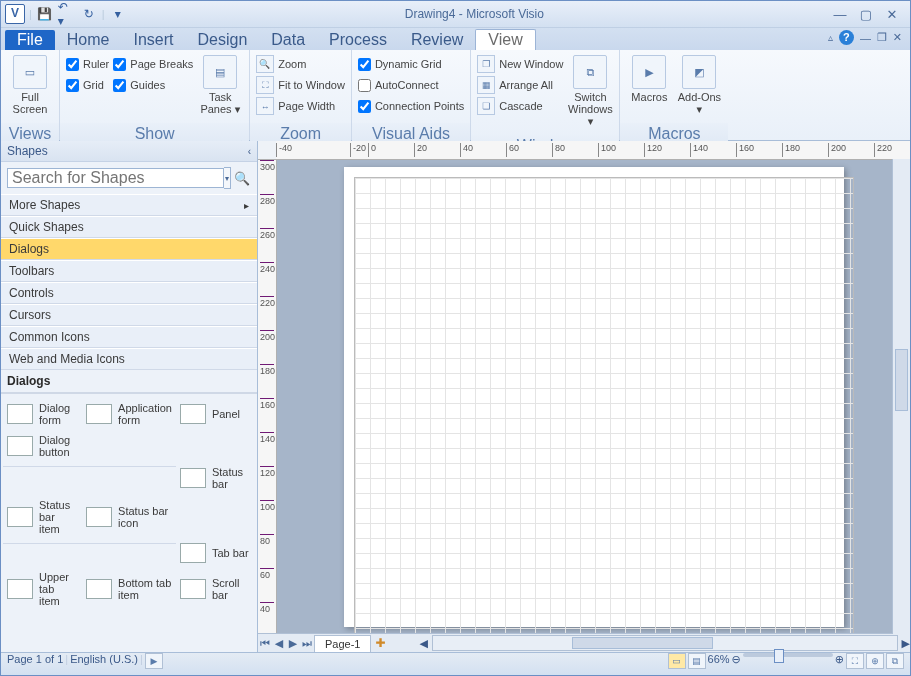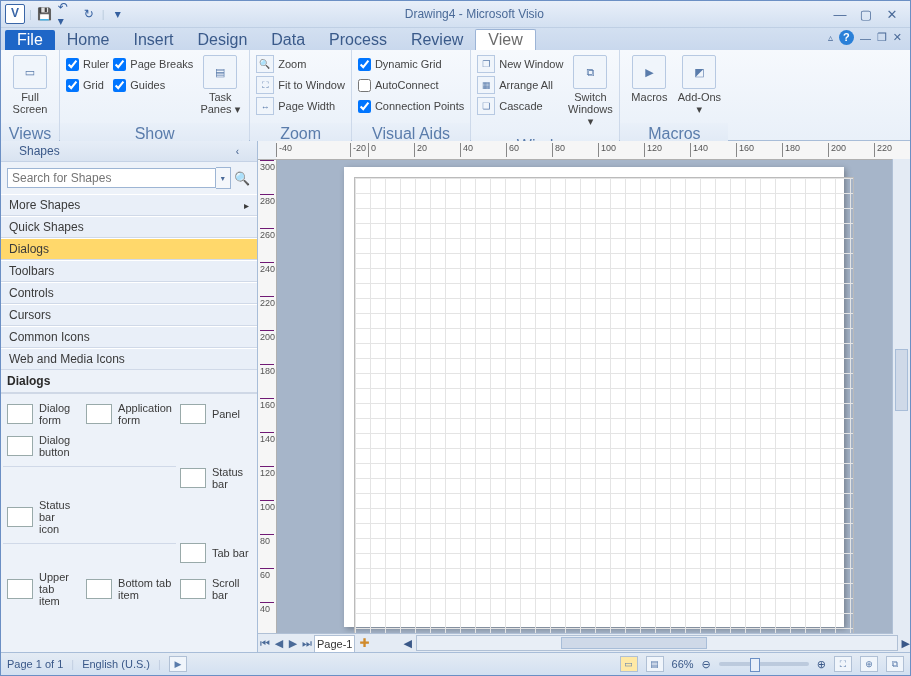--- a/index.html
+++ b/index.html
@@ -28,23 +28,23 @@
 .big-btn .ico{width:32px;height:32px;background:#f0f5fb;border:1px solid #b7c9e2;border-radius:2px;display:flex;align-items:center;justify-content:center;color:#5a7cab}
 .col{display:flex;flex-direction:column;gap:3px;padding-top:2px}
 .chk{display:flex;align-items:center;gap:4px;font-size:11px;color:#444;height:18px}
 .chk input{margin:0}
 .small-btn{display:flex;align-items:center;gap:4px;font-size:11px;color:#444;height:18px}
 .small-btn .sico{width:16px;height:16px;border:1px solid #b7c9e2;background:#f0f5fb;display:flex;align-items:center;justify-content:center;font-size:9px;color:#5a7cab}
 .launcher{font-size:8px;color:#6b89b4;align-self:flex-end;margin:-14px 2px 0 0}
 
 .body{flex:1;display:flex;overflow:hidden}
 .shapes-pane{width:256px;background:#edf2f9;border-right:1px solid #a8bdd8;display:flex;flex-direction:column}
-.pane-title{height:20px;background:linear-gradient(#e6edf7,#d9e3f1);border-bottom:1px solid #c5d2e5;display:flex;align-items:center;padding:0 18px;font-size:12px;color:#3a5888;justify-content:space-between}
+.pane-title{height:20px;background:linear-gradient(#e6edf7,#d9e3f1);border-bottom:1px solid #c5d2e5;display:flex;align-items:center;padding:0 6px;font-size:12px;color:#3a5888;justify-content:space-between}
 .search-row{padding:5px 6px;display:flex;gap:4px;align-items:center}
-.search-row input{flex:1;height:18px;border:1px solid #9db5d4;padding:0 4px;font-size:12px}
+.search-row input{flex:1;height:18px;border:1px solid #9db5d4;padding:0 4px;font-size:16px}
 .search-row .dd{width:14px;height:20px;border:1px solid #9db5d4;border-left:none;background:#f4f7fb;display:flex;align-items:center;justify-content:center;font-size:8px;color:#4a6a98;margin-left:-4px}
 .mag{color:#2e6fbf;font-size:13px}
 .cat{height:20px;border-top:1px solid #fff;border-bottom:1px solid #d0d9e8;background:#e9eff8;padding:0 8px;display:flex;align-items:center;font-size:12px;color:#3a3a3a;justify-content:space-between}
 .cat.sel{background:#ffd86b}
 .stencil-title{padding:4px 6px;font-weight:bold;font-size:12px;color:#2a2a2a;border-bottom:2px solid #cfd8e6;background:#edf2f9}
 .stencil-body{flex:1;overflow:auto;padding:4px 2px;background:#edf2f9}
 .shape-grid{display:grid;grid-template-columns:1fr 1fr 1fr}
 .shape{display:flex;align-items:center;gap:6px;padding:4px 4px;font-size:11px;color:#3a3a3a;line-height:1.1}
 .shape .thumb{width:24px;height:18px;border:1px solid #9aa;background:#fff;flex-shrink:0;display:flex;align-items:center;justify-content:center;font-size:9px;color:#888}
 .shape.sep{grid-column:1/3;height:1px;background:#d0d9e8;padding:0;margin:4px 0}
@@ -54,27 +54,27 @@
 .ruler-h span{position:absolute;top:2px;border-left:1px solid #888;height:14px;padding-left:2px}
 .mid{flex:1;display:flex;overflow:hidden}
 .ruler-v{width:18px;background:#f6f6f6;border-right:1px solid #b0b0b0;position:relative;font-size:9px;color:#555;overflow:hidden}
 .ruler-v span{position:absolute;left:2px;border-top:1px solid #701a75;width:14px;padding-top:1px}
 .page-host{flex:1;background:#a6b5c9;display:flex;align-items:center;justify-content:center;overflow:hidden;position:relative}
 .paper{width:500px;height:460px;background:#fff;box-shadow:2px 2px 6px rgba(0,0,0,.3)}
 .grid{width:100%;height:100%;margin:10px;border:1px solid #bbb;box-sizing:border-box;background-image:linear-gradient(#e4e4e4 1px,transparent 1px),linear-gradient(90deg,#e4e4e4 1px,transparent 1px);background-size:15px 15px}
 
 .page-tabs{height:18px;background:#e4ebf4;border-top:1px solid #b0c0d5;display:flex;align-items:center;font-size:11px;color:#3a5888}
 .pt-nav{width:14px;text-align:center;color:#4a6a98}
-.pt-tab{padding:0 2px;background:#fff;border:1px solid #b0c0d5;border-bottom:none;height:16px;line-height:16px;color:#333}
+.pt-tab{padding:0 10px;background:#fff;border:1px solid #b0c0d5;border-bottom:none;height:16px;line-height:16px;color:#333}
 .pt-new{width:18px;text-align:center;color:#d08a2a;font-size:12px}
 .pt-scroll{flex:1;display:flex;align-items:center;justify-content:flex-start;margin-left:30px}
 .hscroll{flex:1;height:14px;border:1px solid #b0c0d5;background:#e8eef6;margin:0 4px;position:relative}
 .hscroll .thumb-sb{position:absolute;left:30%;width:30%;top:1px;bottom:1px;background:#cfd9e8;border:1px solid #a8bdd8}
 
-.status{height:22px;background:linear-gradient(#e4ebf4,#d3e0f1);border-top:1px solid #a8bdd8;display:flex;align-items:center;padding:0 6px;font-size:11px;color:#3a5888;gap:8px}
+.status{height:22px;background:linear-gradient(#e4ebf4,#d3e0f1);border-top:1px solid #a8bdd8;display:flex;align-items:flex-start;padding:0 6px;font-size:11px;color:#3a5888;gap:2px}
 .status .spacer{flex:1}
 .zoom-slider{width:90px;height:4px;background:#bccadd;position:relative;border-radius:2px}
 .zoom-slider .knob{position:absolute;left:35%;top:-4px;width:8px;height:12px;background:#e8eff9;border:1px solid #6b8fc4}
 .sb-ico{width:16px;height:14px;border:1px solid #b0c0d5;background:#f0f5fb;display:flex;align-items:center;justify-content:center;font-size:9px;color:#5a7cab}
 .vscroll{position:absolute;right:0;top:18px;bottom:18px;width:17px;background:#e4ebf4;border-left:1px solid #b0c0d5}
 .vscroll .thumb-sb{position:absolute;left:2px;right:2px;top:40%;height:60px;background:#cfd9e8;border:1px solid #a8bdd8}
 </style>
 </head>
 <body>
 
@@ -271,20 +271,24 @@
               <span>Panel</span>
             </div>
             <div class="shape">
               <div class="thumb"></div>
               <span>Dialog button</span>
             </div>
             <div class="shape sep"></div>
             <div class="shape">
               <div class="thumb"></div>
               <span>Status bar</span>
+            </div>
+            <div class="shape">
+              <div class="thumb"></div>
+              <span>Status bar item</span>
             </div>
             <div class="shape">
               <div class="thumb"></div>
               <span>Status bar icon</span>
             </div>
             <div class="shape sep"></div>
             <div class="shape">
               <div class="thumb"></div>
               <span>Tab bar</span>
             </div>

